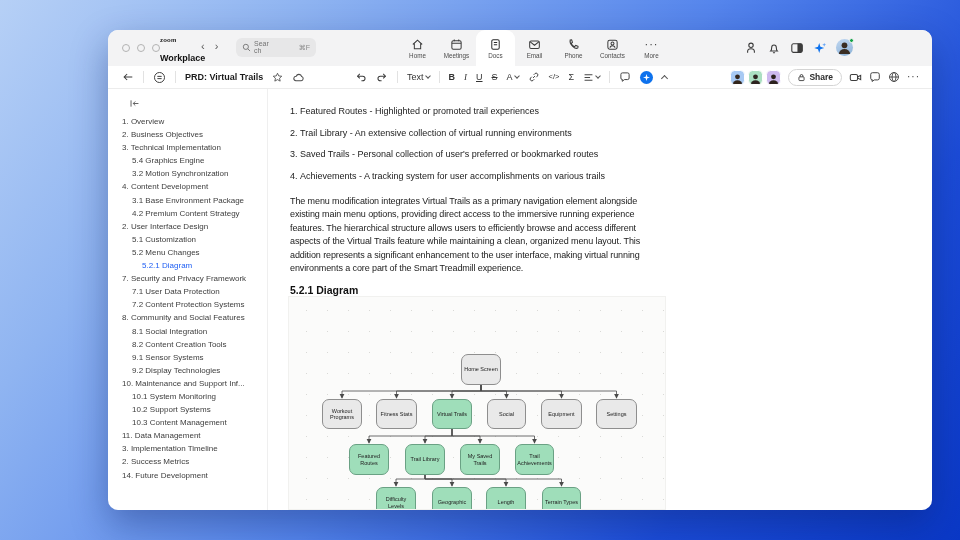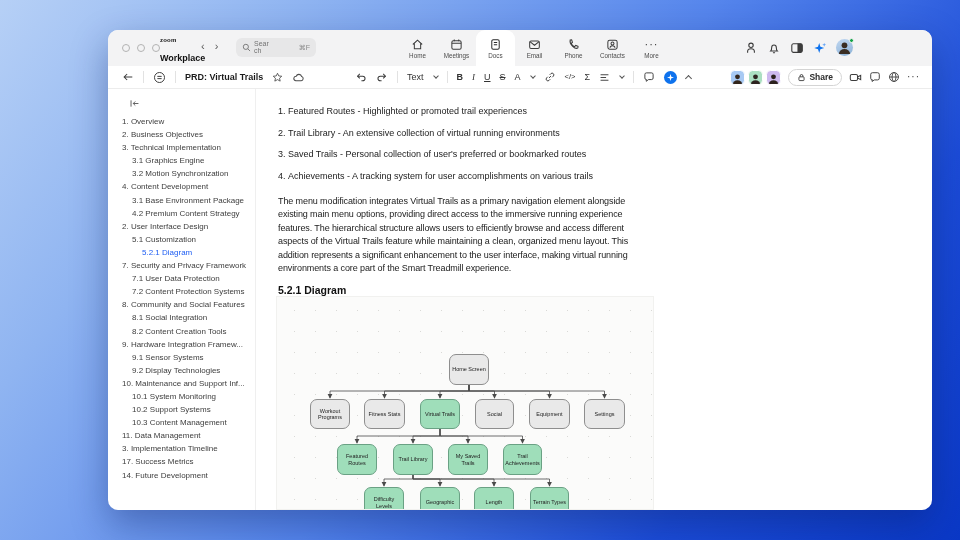--- a/index.html
+++ b/index.html
@@ -36,39 +36,39 @@
     background:#16a34a;border:1px solid #f3f3f4;}
 
   
   .toolbar{position:relative;height:23px;background:#fff;border-bottom:1px solid #ececec;
     display:flex;align-items:center;}
   .tleft{position:absolute;left:14px;display:flex;align-items:center;gap:9px;}
   .tcenter{position:absolute;left:247px;display:flex;align-items:center;gap:9px;}
   .tright{position:absolute;right:12px;display:flex;align-items:center;gap:7px;}
   .vdiv{width:1px;height:12px;background:#e2e2e2;}
   .doc-title{font-size:9px;font-weight:700;color:#1c1c1c;}
-  .tbtn{font-size:9px;color:#333;display:flex;align-items:center;gap:10px;line-height:1;}
+  .tbtn{font-size:9px;color:#333;display:flex;align-items:center;gap:2px;line-height:1;}
   .tbtn.b{font-weight:700;}
   .tbtn.i{font-style:italic;font-family:"Liberation Serif",serif;}
   .tbtn.u{text-decoration:underline;}
   .tbtn.s{text-decoration:line-through;}
   .chev{width:4px;height:4px;border-right:1px solid #555;border-bottom:1px solid #555;
     transform:rotate(45deg);margin-top:-2px;}
   .caret-up{width:5px;height:5px;border-right:1.2px solid #555;border-bottom:1.2px solid #555;
     transform:rotate(-135deg);margin-top:3px;}
   .ai-circle{width:13px;height:13px;border-radius:50%;background:#0E72ED;display:flex;
     align-items:center;justify-content:center;}
   .mini-av{width:15px;height:15px;border-radius:4.5px;position:relative;overflow:hidden;border:1px solid #fff;}
   .mini-av.blue{background:#a7c9f3;} .mini-av.green{background:#abdfc2;} .mini-av.purple{background:#cdb9ef;}
   .share-btn{height:17px;border:1px solid #d4d4d4;border-radius:9px;display:flex;align-items:center;
     gap:3px;padding:0 8px;font-size:8.5px;font-weight:700;color:#2b2b2b;background:#fff;}
 
   
   .appbody{display:flex;height:421px;}
-  .sidebar{width:148px;border-right:1px solid #efefef;padding-top:7px;overflow:hidden;flex:none;}
+  .sidebar{width:160px;border-right:1px solid #efefef;padding-top:7px;overflow:hidden;flex:none;}
   .collapse{margin:2px 0 6px 21px;}
   .sb-item{font-size:8px;line-height:13.1px;color:#3d3d3d;white-space:nowrap;cursor:default;}
   .sb-item.lv0{padding-left:14px;} .sb-item.lv1{padding-left:24px;} .sb-item.lv2{padding-left:34px;}
   .sb-item.active{color:#2160F3;}
   .content{flex:1;position:relative;color:#1b1b1b;}
   .doc-list{padding:17px 0 0 22px;}
   .doc-li{display:flex;height:21.5px;font-size:9px;}
   .doc-li .mk{width:10px;flex:none;}
   .doc-para{margin:3px 0 0 22px;width:378px;font-size:9px;line-height:13.4px;letter-spacing:-.1px;}
   .doc-h{margin:9px 0 0 22px;font-size:10.5px;font-weight:700;color:#111;}
@@ -315,44 +315,44 @@
   <div class="appbody">
     <div class="sidebar">
       <svg class="ic collapse" width="11" height="11" viewBox="0 0 14 14" fill="none" stroke="#5a5a5a" stroke-width="1.2">
           <line x1="2.6" y1="3" x2="2.6" y2="11"></line>
           <path d="M12 7 H5.4 M8 4.4 L5.4 7 L8 9.6"></path>
         </svg>
       <div id="sb-list">
           <div class="sb-item lv0">1. Overview</div>
           <div class="sb-item lv0">2. Business Objectives</div>
           <div class="sb-item lv0">3. Technical Implementation</div>
-          <div class="sb-item lv1">3.1 Graphics Engine</div>
+          <div class="sb-item lv1">5.4 Graphics Engine</div>
           <div class="sb-item lv1">3.2 Motion Synchronization</div>
           <div class="sb-item lv0">4. Content Development</div>
           <div class="sb-item lv1">3.1 Base Environment Package</div>
           <div class="sb-item lv1">4.2 Premium Content Strategy</div>
           <div class="sb-item lv0">2. User Interface Design</div>
           <div class="sb-item lv1">5.1 Customization</div>
+          <div class="sb-item lv1">5.2 Menu Changes</div>
           <div class="sb-item lv2 active">5.2.1 Diagram</div>
           <div class="sb-item lv0">7. Security and Privacy Framework</div>
           <div class="sb-item lv1">7.1 User Data Protection</div>
           <div class="sb-item lv1">7.2 Content Protection Systems</div>
           <div class="sb-item lv0">8. Community and Social Features</div>
           <div class="sb-item lv1">8.1 Social Integration</div>
           <div class="sb-item lv1">8.2 Content Creation Tools</div>
-          <div class="sb-item lv0">9. Hardware Integration Framew...</div>
           <div class="sb-item lv1">9.1 Sensor Systems</div>
           <div class="sb-item lv1">9.2 Display Technologies</div>
           <div class="sb-item lv0">10. Maintenance and Support Inf...</div>
           <div class="sb-item lv1">10.1 System Monitoring</div>
           <div class="sb-item lv1">10.2 Support Systems</div>
           <div class="sb-item lv1">10.3 Content Management</div>
           <div class="sb-item lv0">11. Data Management</div>
           <div class="sb-item lv0">3. Implementation Timeline</div>
-          <div class="sb-item lv0">17. Success Metrics</div>
+          <div class="sb-item lv0">2. Success Metrics</div>
           <div class="sb-item lv0">14. Future Development</div>
         </div>
     </div>
 
     <div class="content">
       <div class="doc-list" id="doc-list">
           <div class="doc-li">
             <span class="mk">1.</span>
             <span>Featured Routes - Highlighted or promoted trail experiences</span>
           </div>

